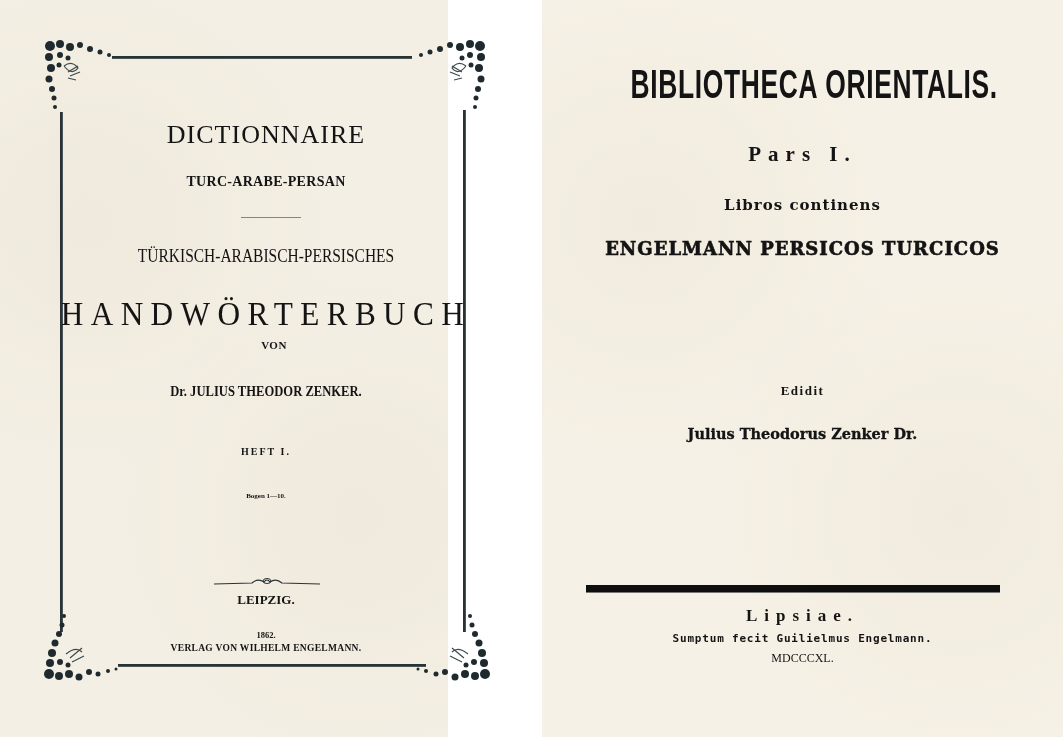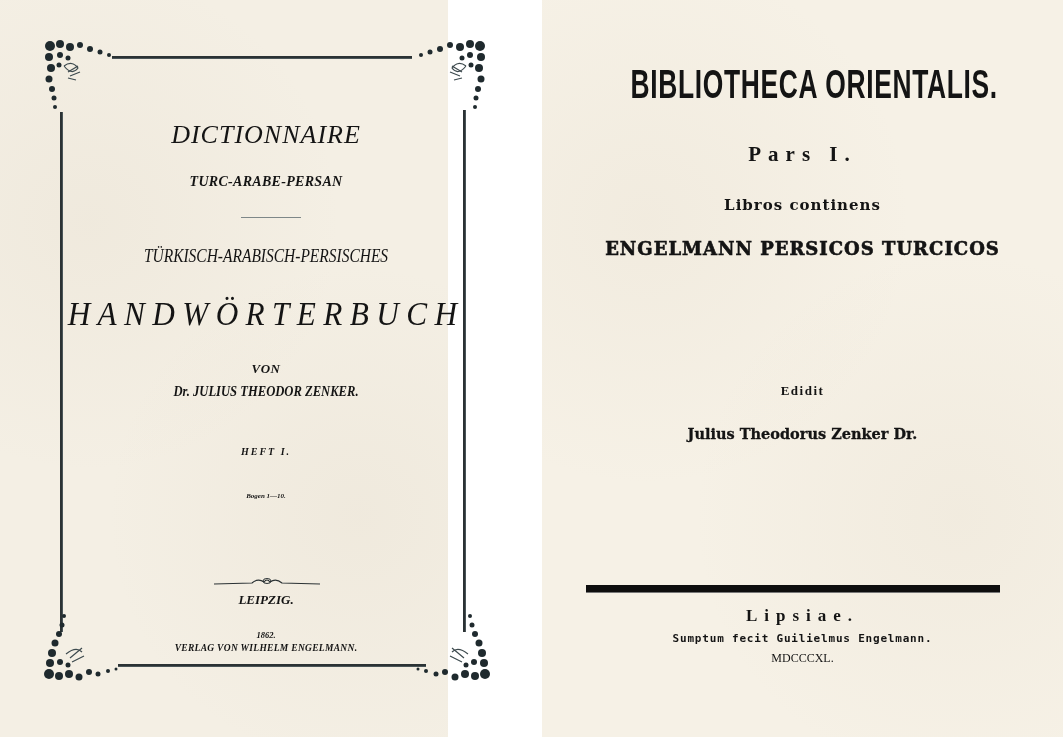--- a/index.html
+++ b/index.html
@@ -9,36 +9,36 @@
     font-family: "Liberation Serif", "DejaVu Serif", serif;
     color: #141414;
   }
   .page {
     position: absolute; top: 0; height: 737px;
     background: #f4efe4;
     background-image:
       radial-gradient(circle at 20% 30%, rgba(200,185,160,0.10) 0, rgba(200,185,160,0) 40%),
       radial-gradient(circle at 80% 70%, rgba(200,185,160,0.10) 0, rgba(200,185,160,0) 40%);
   }
-  #page-left { left: 0; width: 448px; font-style: italic; }
+  #page-left { left: 0; width: 448px; }
   #page-right { left: 542px; width: 521px; background-color: #f6f1e6; }
 
   
   .frame-h { position: absolute; height: 0; border-top: 2px solid #2b3234; border-bottom: 1px solid #4a5558; }
   .frame-v { position: absolute; width: 0; border-left: 2px solid #2b3234; border-right: 1px solid #4a5558; }
   .corner { position: absolute; width: 48px; height: 68px; }
   .corner svg { width: 100%; height: 100%; display: block; }
 
   .center-text { position: absolute; left: 0; width: 532px; text-align: center; white-space: nowrap; }
   .l-title { top: 120px; font-size: 26px; letter-spacing: 1px; font-weight: 400; }
   .l-sub { top: 174px; font-size: 14px; font-weight: 700; letter-spacing: 0.3px; }
   .l-rule { position: absolute; top: 217px; left: 241px; width: 60px; height: 1px; background: #7e8788; }
   .l-german { top: 246px; font-size: 18px; font-weight: 400; transform: scaleX(0.86); transform-origin: center; }
   .l-hand { top: 295px; font-size: 34px; letter-spacing: 8px; font-weight: 400; transform: scaleX(0.92); transform-origin: center; }
-  .l-von { top: 361px; font-size: 13px; font-weight: 700; letter-spacing: 0.5px; }
+  .l-von { top: 339px; font-size: 11px; font-weight: 700; letter-spacing: 0.5px; padding-left: 8px; }
   .l-author { top: 384px; font-size: 14px; font-weight: 700; transform: scaleX(0.9); transform-origin: center; }
   .l-heft { top: 446px; font-size: 10px; font-weight: 700; letter-spacing: 2px; }
   .l-bogen { top: 492px; font-size: 7px; font-weight: 700; }
   .l-orn { position: absolute; top: 574px; left: 212px; width: 110px; height: 12px; }
   .l-leipzig { top: 592px; font-size: 13px; font-weight: 700; }
   .l-verlag { top: 643px; font-size: 9.5px; font-weight: 700; letter-spacing: 0.3px; }
   .l-year { top: 630px; font-size: 8.5px; font-weight: 700; }
 
   
   .r-text { position: absolute; left: 0; width: 521px; text-align: center; white-space: nowrap; }

